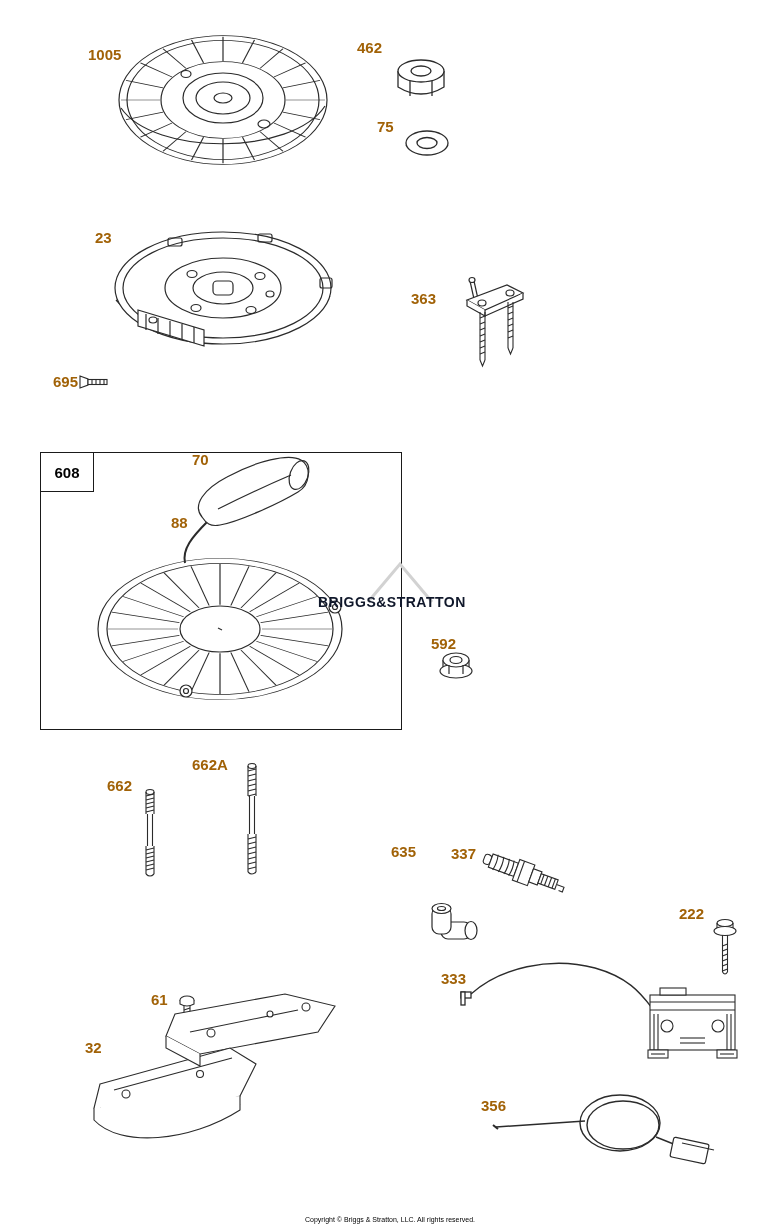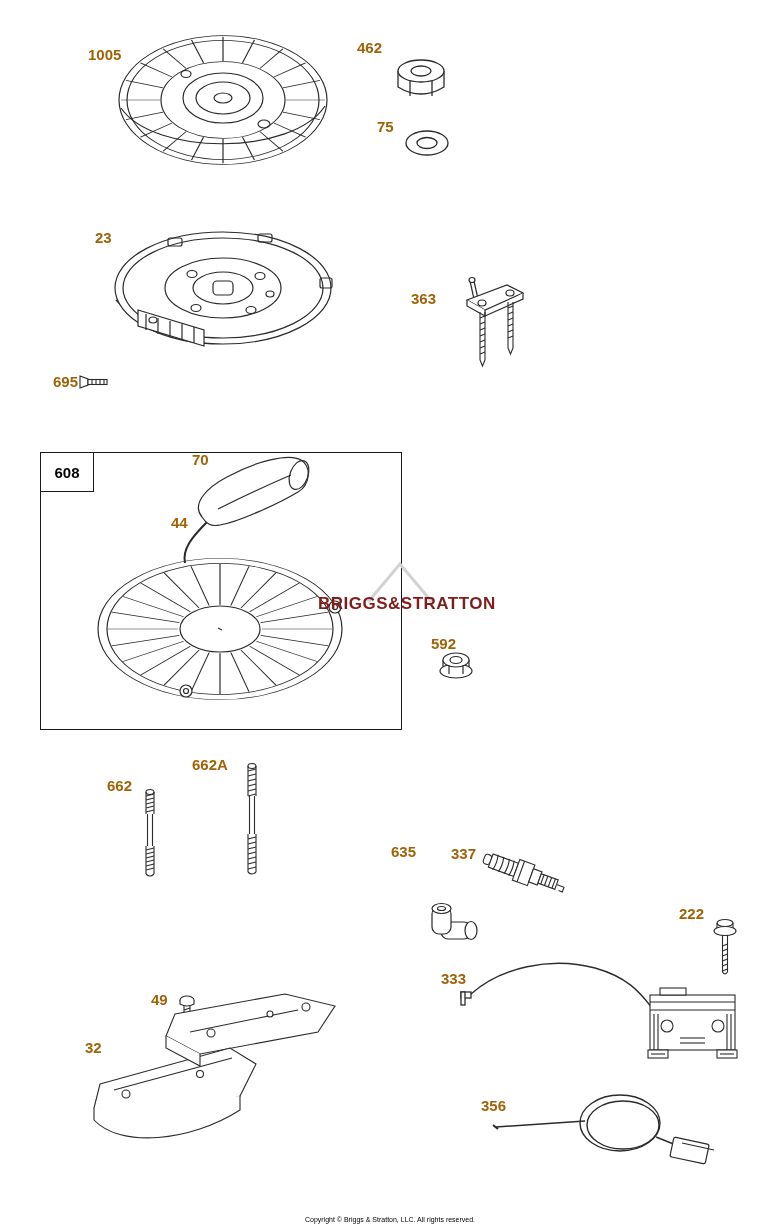--- a/index.html
+++ b/index.html
@@ -4,46 +4,46 @@
 <style>
   html,body{margin:0;padding:0;background:#fff;}
   #canvas{position:relative;width:780px;height:1230px;background:#fff;overflow:hidden;
           font-family:"Liberation Sans",sans-serif;}
   .part{position:absolute;}
   .label{position:absolute;font-weight:bold;font-size:15px;color:#a16207;white-space:nowrap;}
   .groupbox{position:absolute;left:40px;top:452px;width:360px;height:276px;border:1.5px solid #1a1a1a;}
   .groupbox .corner{position:absolute;left:0;top:0;width:52px;height:38px;border-right:1.5px solid #1a1a1a;
                     border-bottom:1.5px solid #1a1a1a;display:flex;align-items:center;justify-content:center;
                     font-weight:bold;font-size:15px;}
-  .watermark{position:absolute;left:318px;top:594px;width:200px;color:#7f1d1d;font-weight:bold;
-             font-size:17px;letter-spacing:.5px;z-index:5;}
+  .watermark{position:absolute;left:318px;top:594px;width:200px;color:#0f172a;font-weight:bold;
+             font-size:14px;letter-spacing:.5px;z-index:5;}
   .copyright{position:absolute;left:0;right:0;top:1216px;text-align:center;font-size:7px;color:#000;}
   svg{display:block;}
 </style>
 </head>
 <body>
 
 <div id="canvas">
 
   <div class="label" style="left:88px;top:46px">1005</div>
   <div class="label" style="left:357px;top:39px">462</div>
   <div class="label" style="left:377px;top:118px">75</div>
   <div class="label" style="left:95px;top:229px">23</div>
   <div class="label" style="left:411px;top:290px">363</div>
   <div class="label" style="left:53px;top:373px">695</div>
   <div class="label" style="left:192px;top:451px">70</div>
-  <div class="label" style="left:171px;top:514px">44</div>
+  <div class="label" style="left:171px;top:514px">88</div>
   <div class="label" style="left:431px;top:635px">592</div>
   <div class="label" style="left:107px;top:777px">662</div>
   <div class="label" style="left:192px;top:756px">662A</div>
   <div class="label" style="left:451px;top:845px">337</div>
   <div class="label" style="left:391px;top:843px">635</div>
   <div class="label" style="left:679px;top:905px">222</div>
   <div class="label" style="left:441px;top:970px">333</div>
-  <div class="label" style="left:151px;top:991px">49</div>
+  <div class="label" style="left:151px;top:991px">61</div>
   <div class="label" style="left:85px;top:1039px">32</div>
   <div class="label" style="left:481px;top:1097px">356</div>
 
   <div class="part" style="left:112px;top:28px">
     <svg width="222" height="150" viewBox="0 0 222 150">
       <g stroke="#2b2b2b" fill="none" stroke-width="1.2">
         <path d="M9,80 C42,128 180,128 213,78"></path>
         <g transform="translate(111,72) scale(1,0.62)">
           <circle r="104"></circle>
             <circle r="96"></circle>

